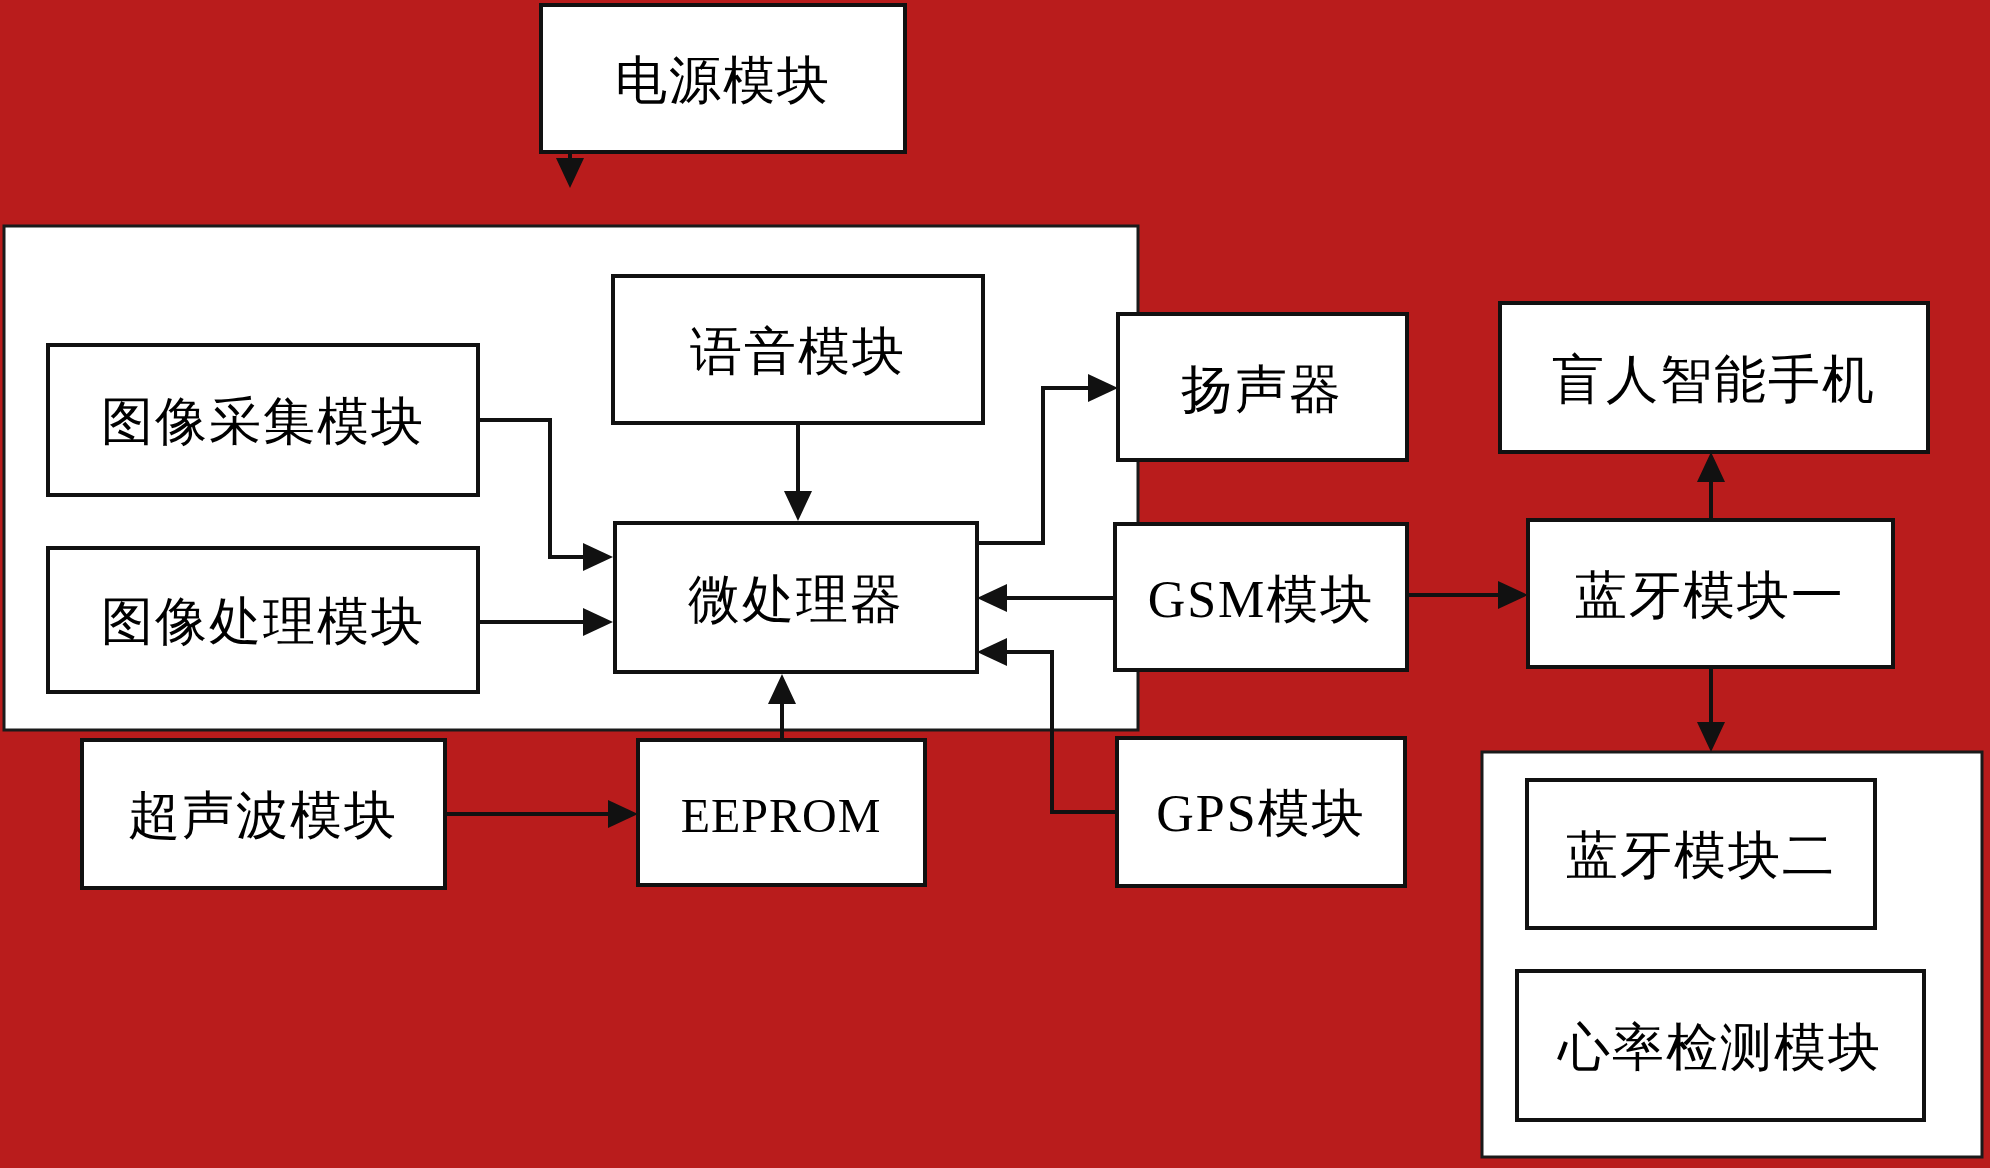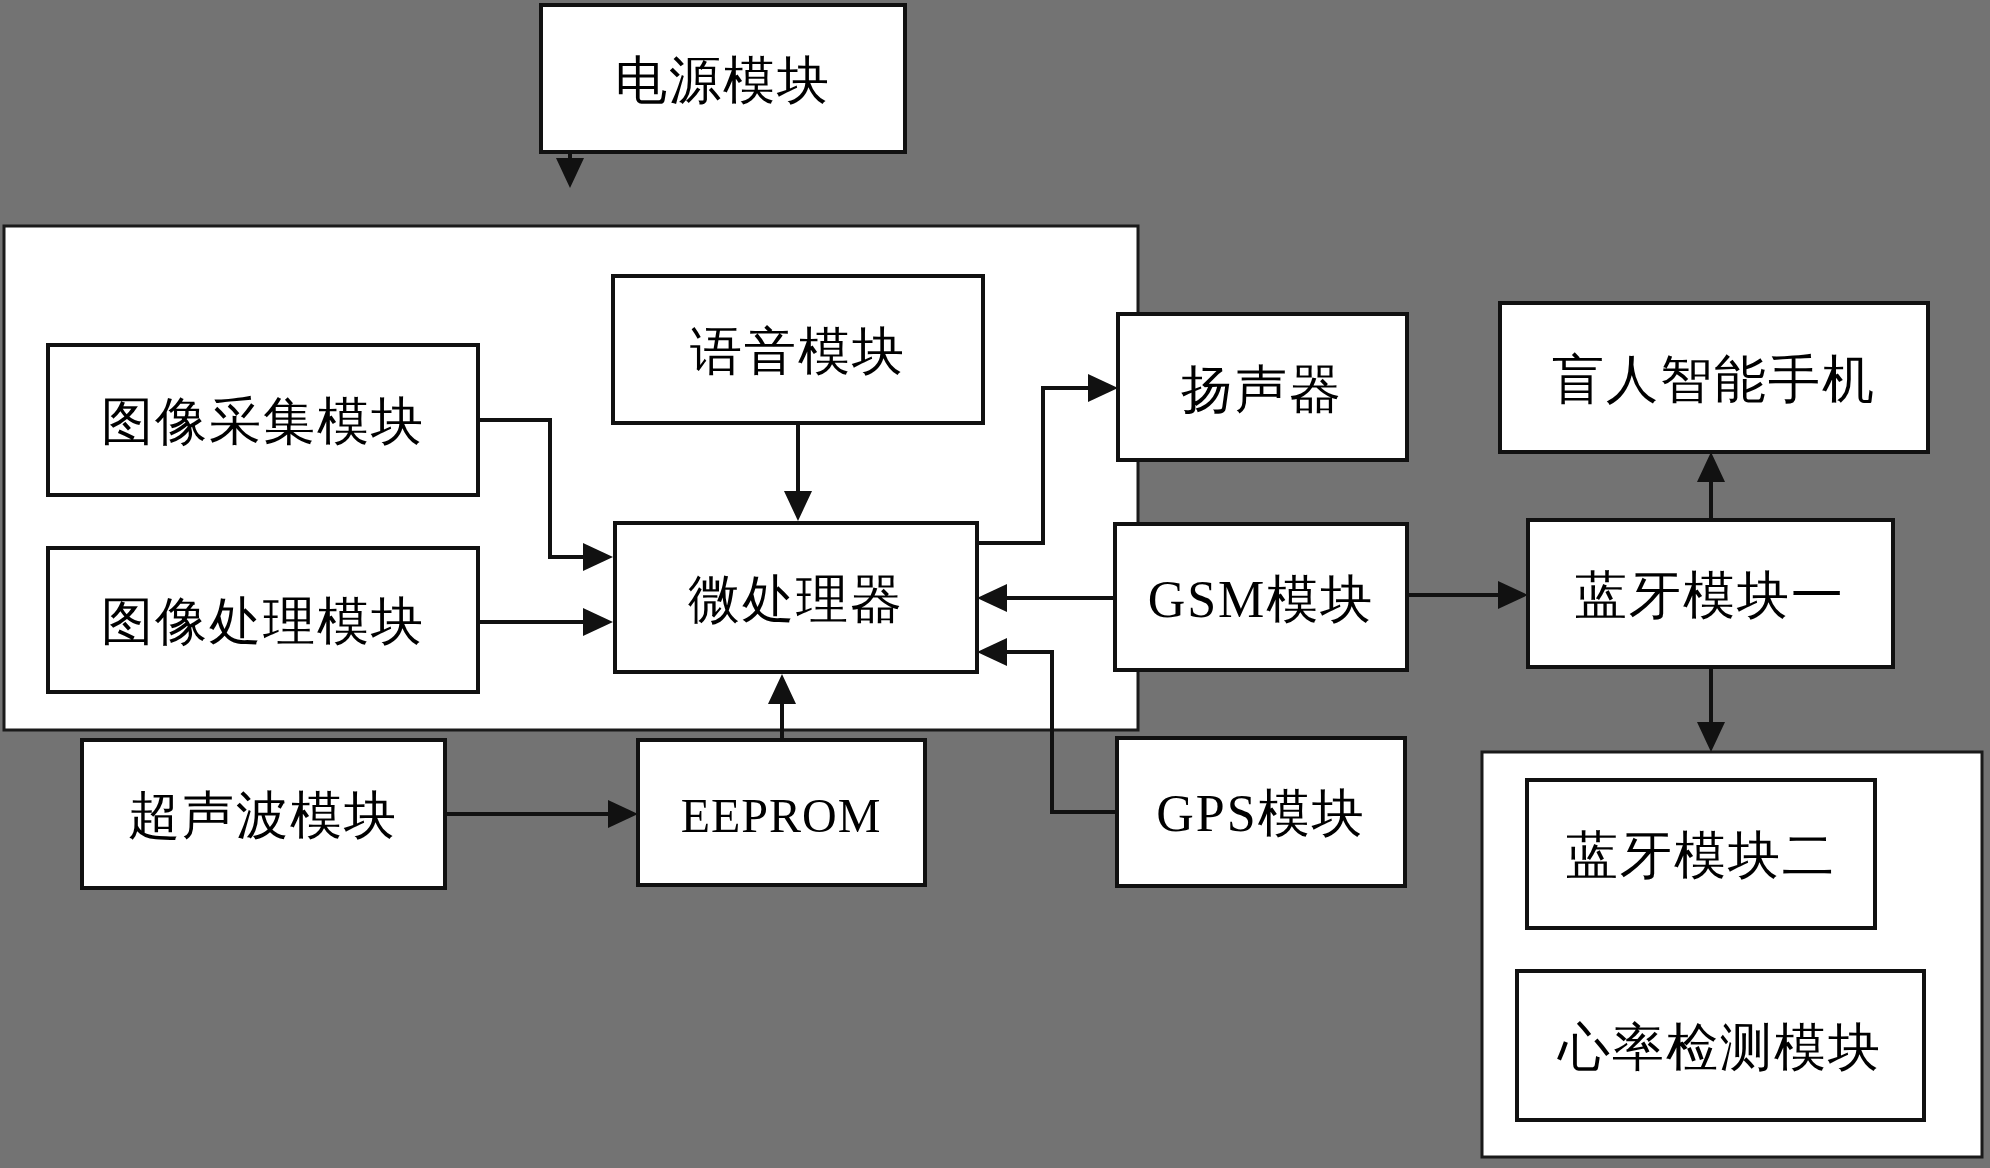--- a/index.html
+++ b/index.html
@@ -7,21 +7,21 @@
     padding: 0;
     background: #ffffff;
   }
   body {
     font-family: "Liberation Serif", "DejaVu Serif", serif;
   }
   #diagram-root {
     position: relative;
     width: 1990px;
     height: 1168px;
-    background: #737373;
+    background: #b91c1c;
     overflow: hidden;
   }
   #diagram-svg {
     position: absolute;
     top: 0;
     left: 0;
     width: 1990px;
     height: 1168px;
   }
   .group-box {

